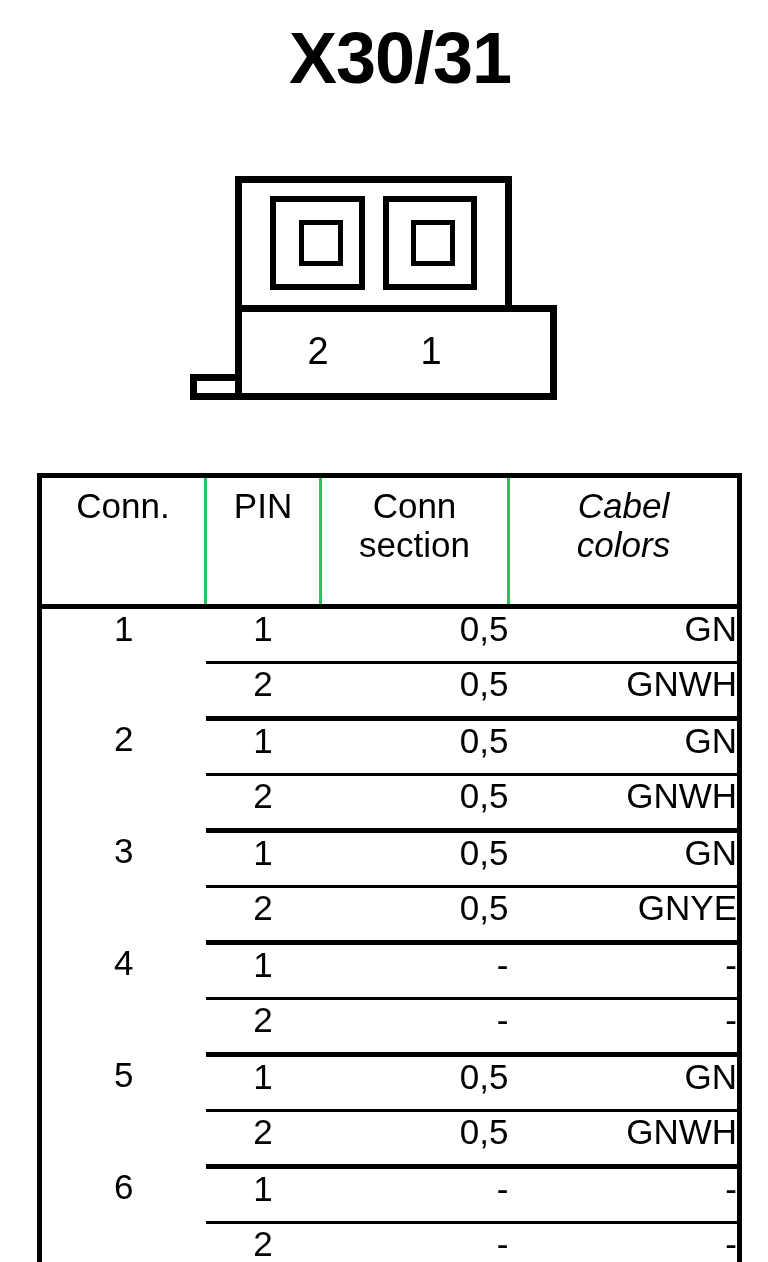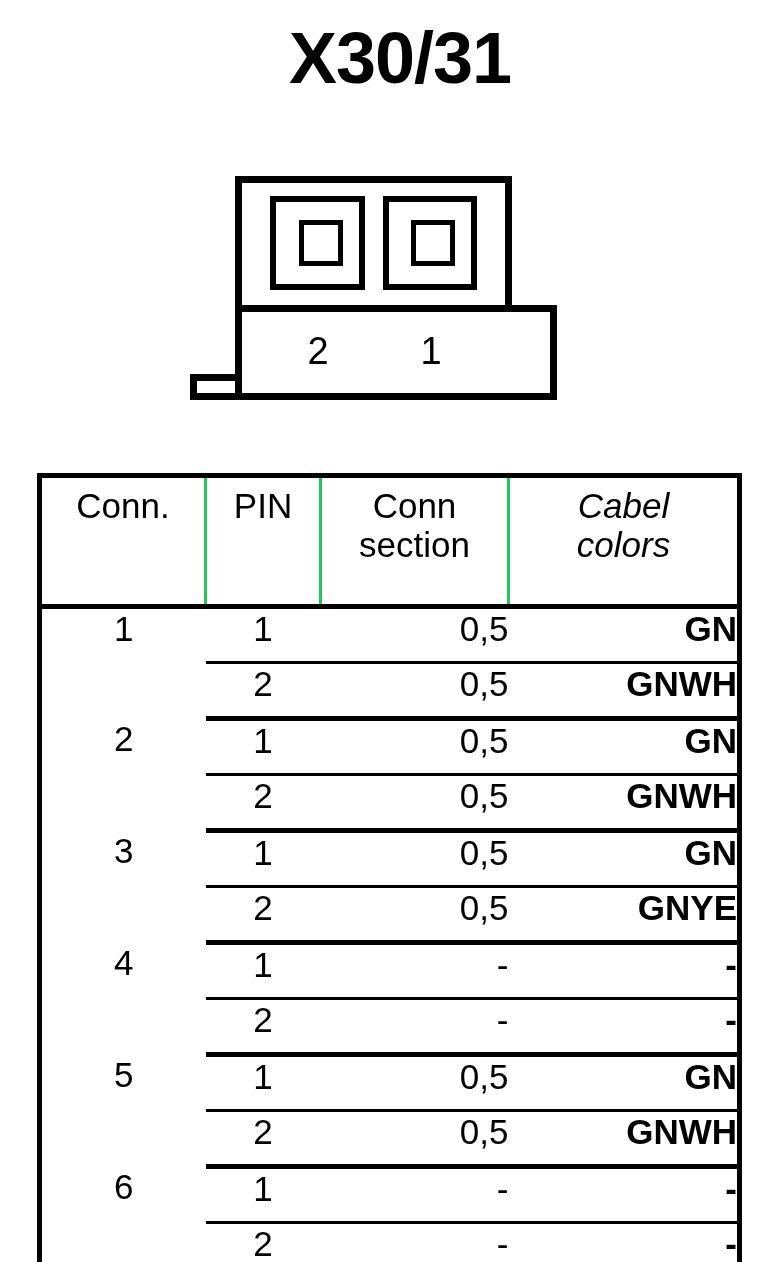--- a/index.html
+++ b/index.html
@@ -156,21 +156,21 @@
   }
   tr.header-row th:last-child { border-right: none; font-style: italic; }
 
   
   td.cell {
     height: 52px;
     border-right: 3px solid #000000;
     vertical-align: top;
     padding-top: 3px;
   }
-  td.cell:last-child { border-right: none; font-weight: bold; }
+  td.cell:last-child { border-right: none; }
 
   td.conn-cell {
     text-align: center;
     vertical-align: top;
   }
   td.pin-cell {
     text-align: center;
   }
   td.cross-cell,
   td.cabel-cell {

